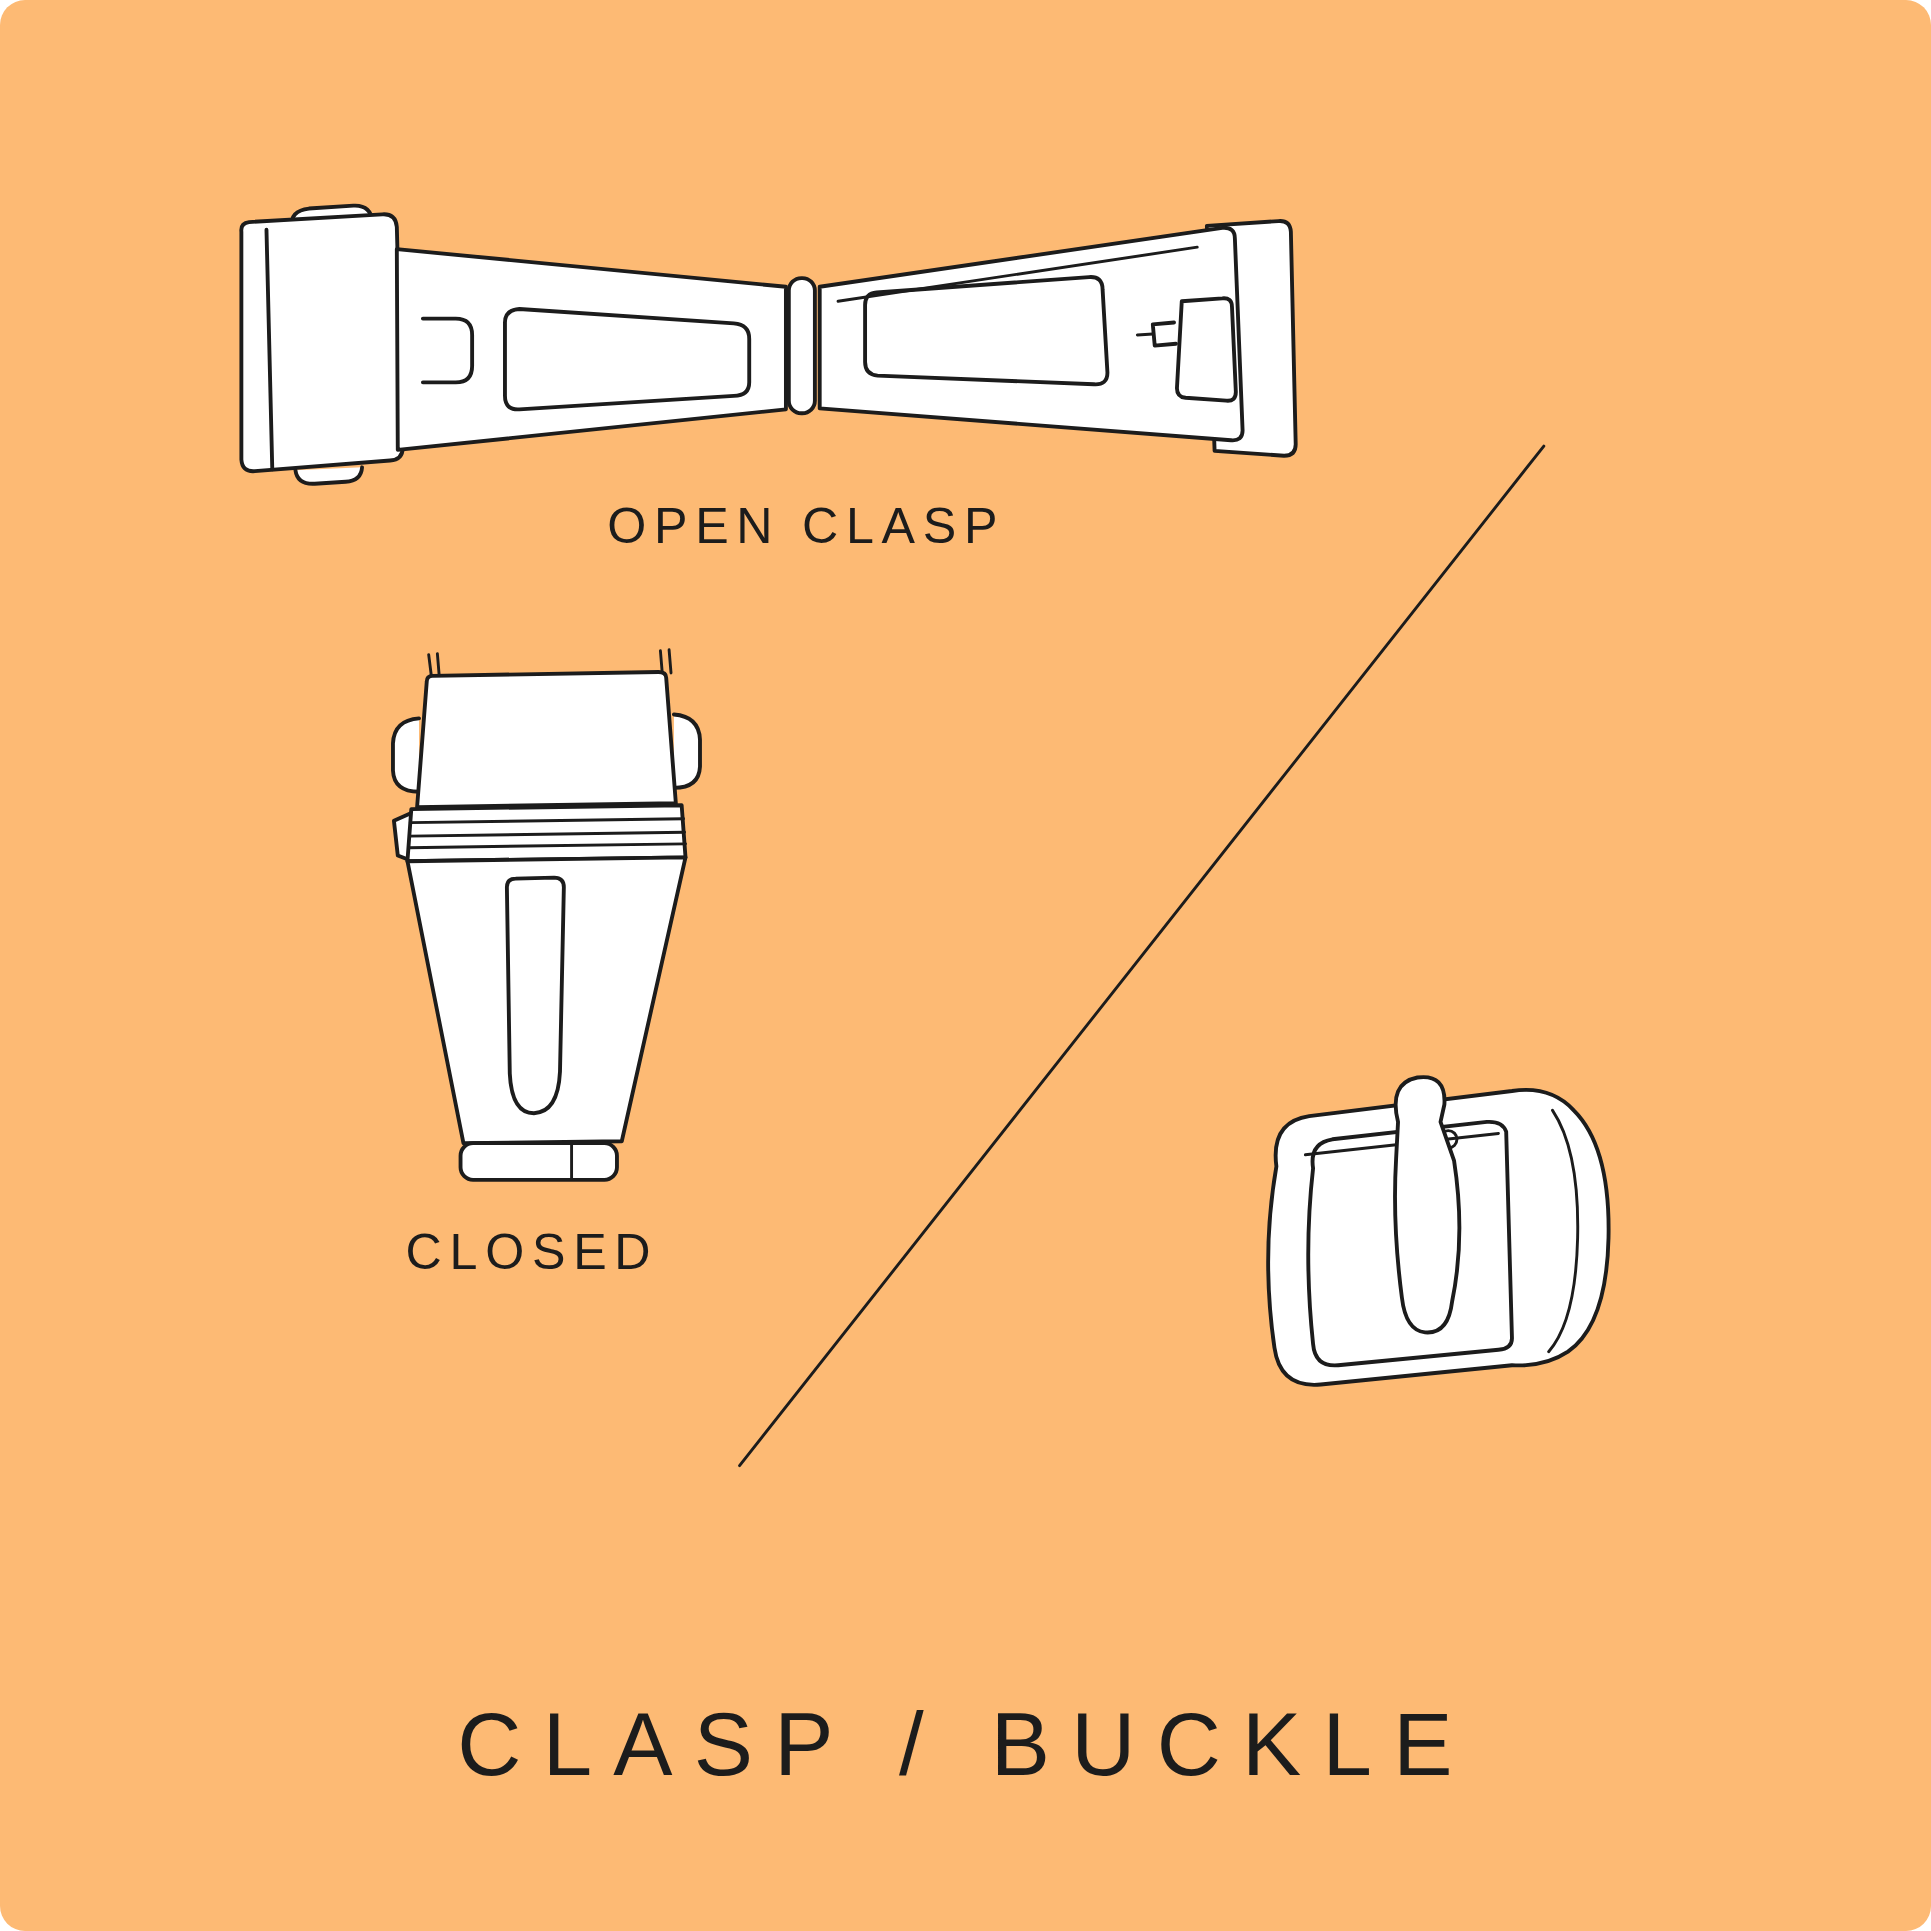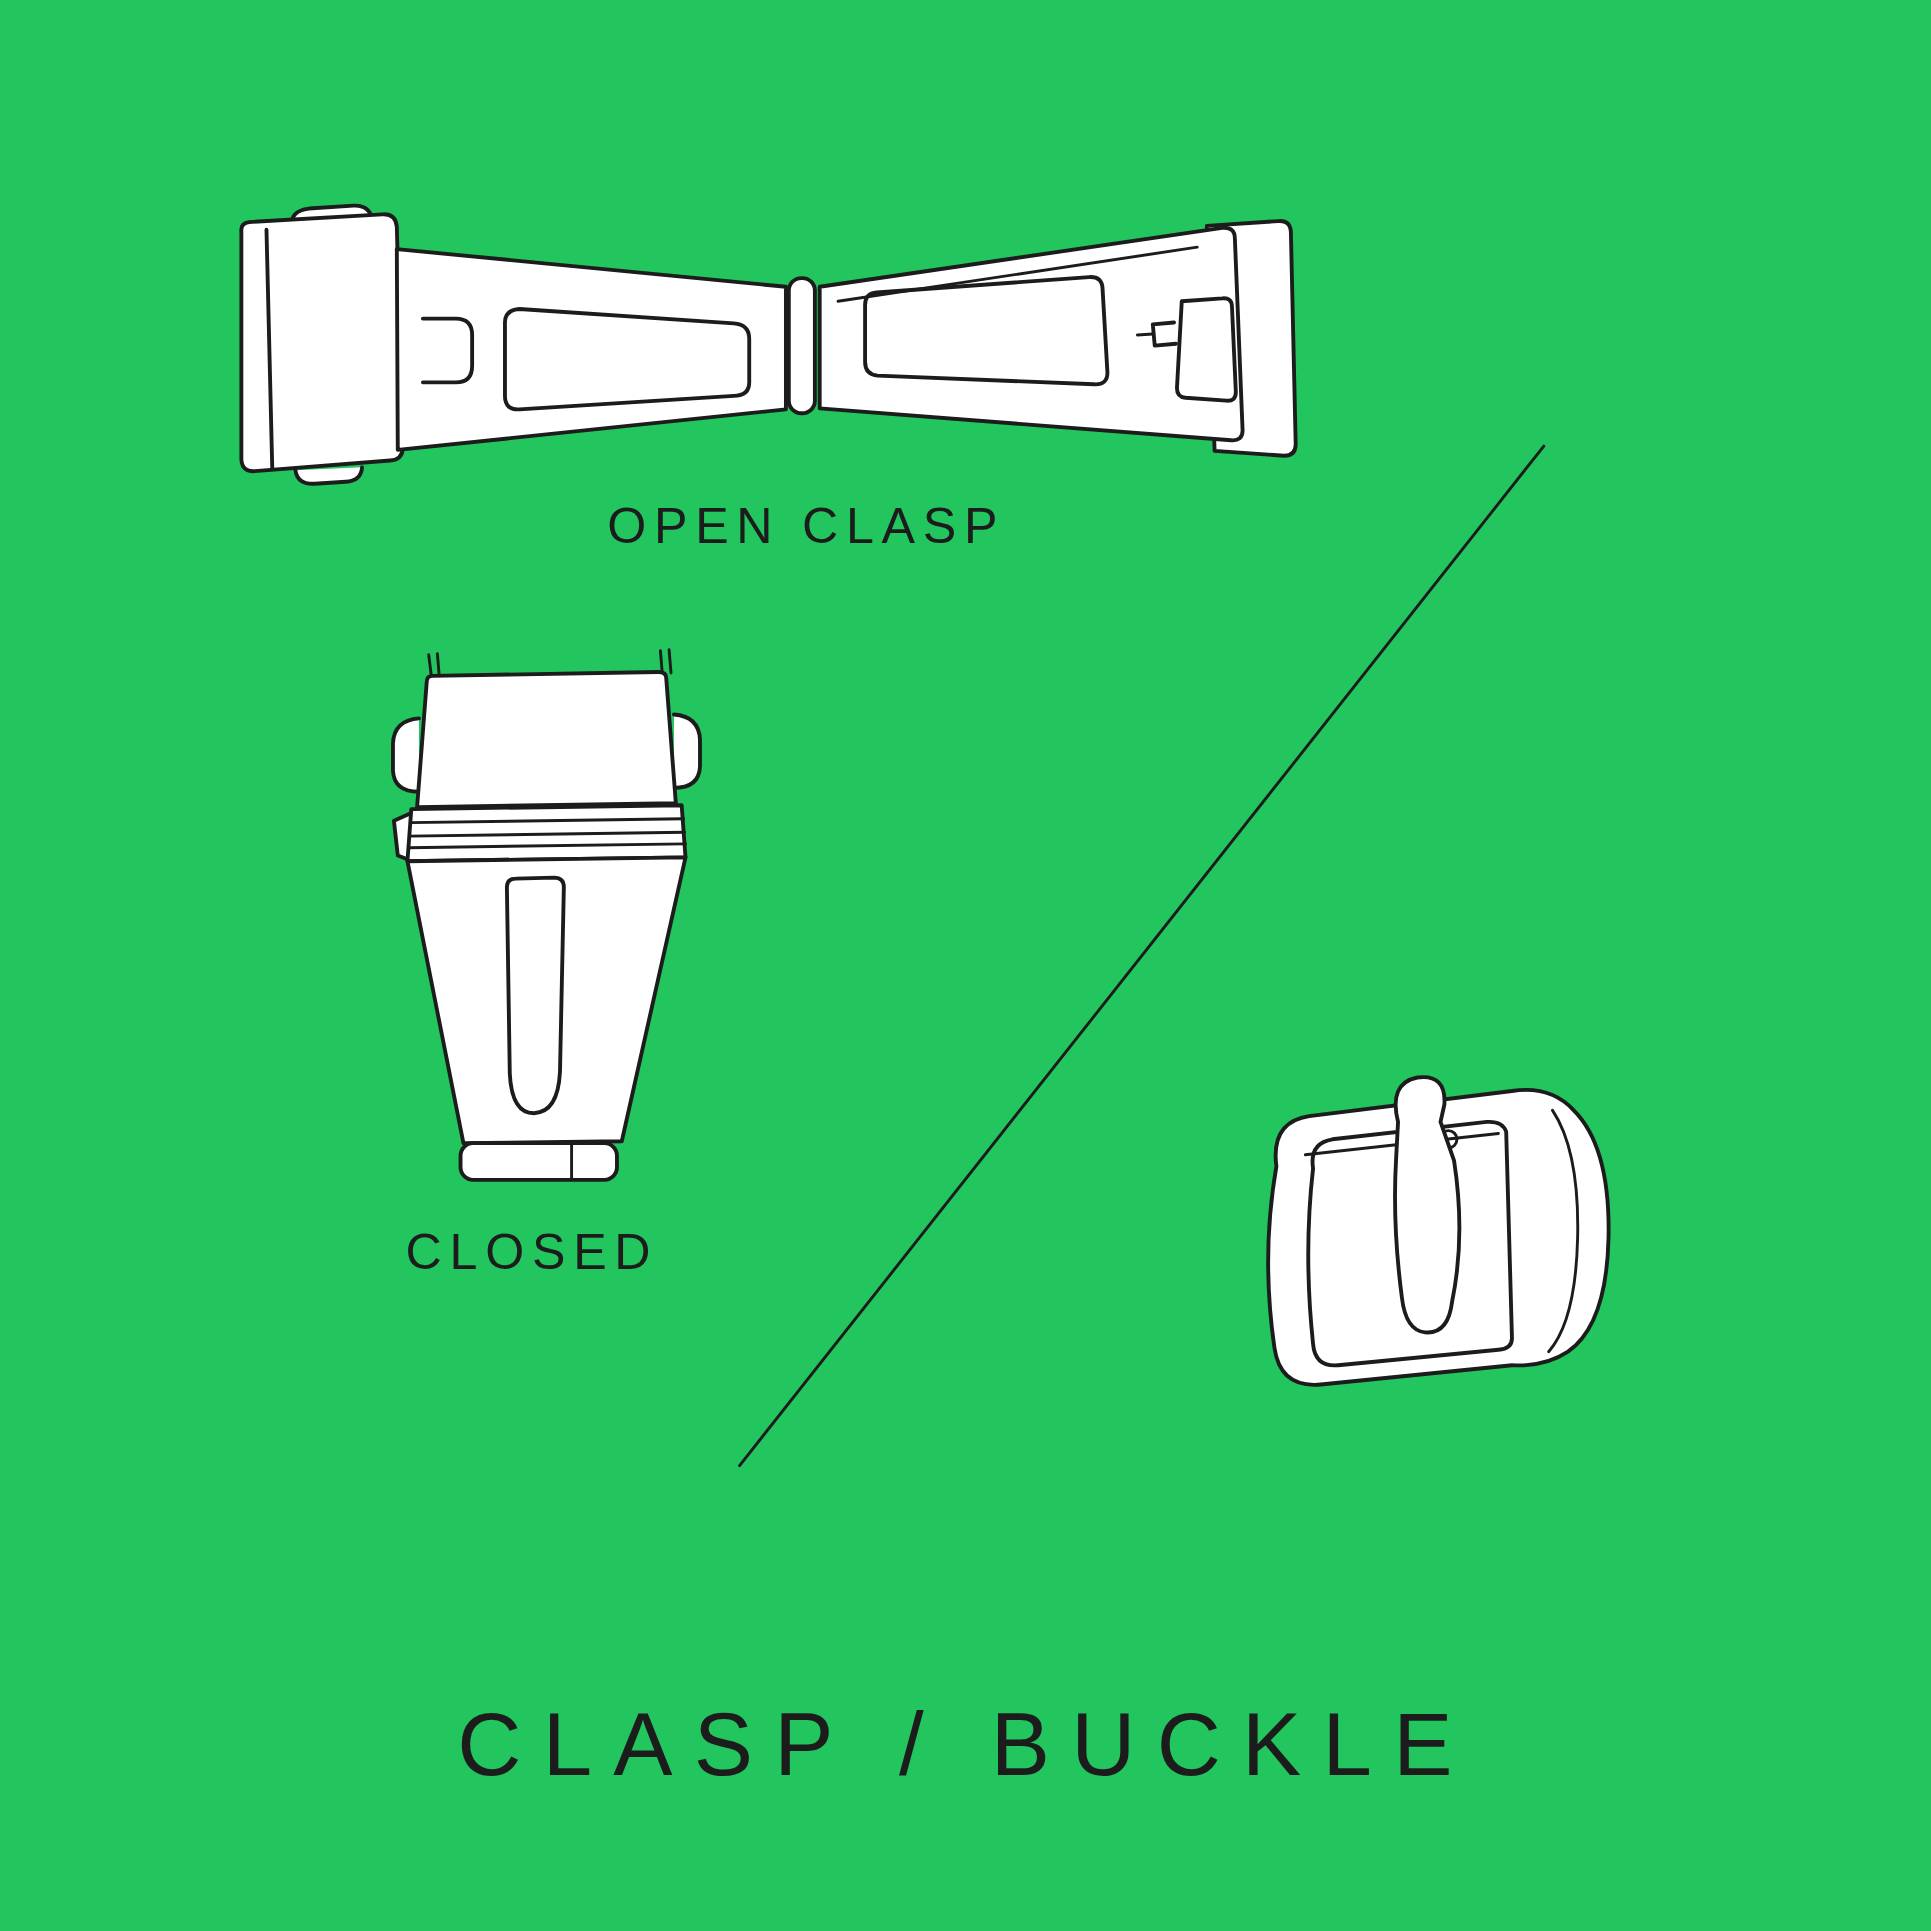--- a/index.html
+++ b/index.html
@@ -4,22 +4,23 @@
 <style>
   html, body {
     margin: 0;
     padding: 0;
     background: #ffffff;
   }
   .canvas {
     position: relative;
     width: 1931px;
     height: 1931px;
-    background: #22c55e;
+    background: #fdba74;
     font-family: "Liberation Sans", "DejaVu Sans", sans-serif;
+    border-radius: 25px;
   }
   svg { display: block; }
   .ink-stroke { stroke: #1c1c1c; fill: none; stroke-width: 4; stroke-linejoin: round; stroke-linecap: round; }
   .ink-fill   { stroke: #1c1c1c; fill: #ffffff; stroke-width: 4; stroke-linejoin: round; stroke-linecap: round; }
   .thin       { stroke-width: 3; }
   .label-text {
     fill: #1c1c1c;
     font-family: "Liberation Sans", "DejaVu Sans", sans-serif;
     font-size: 52px;
     letter-spacing: 8px;

